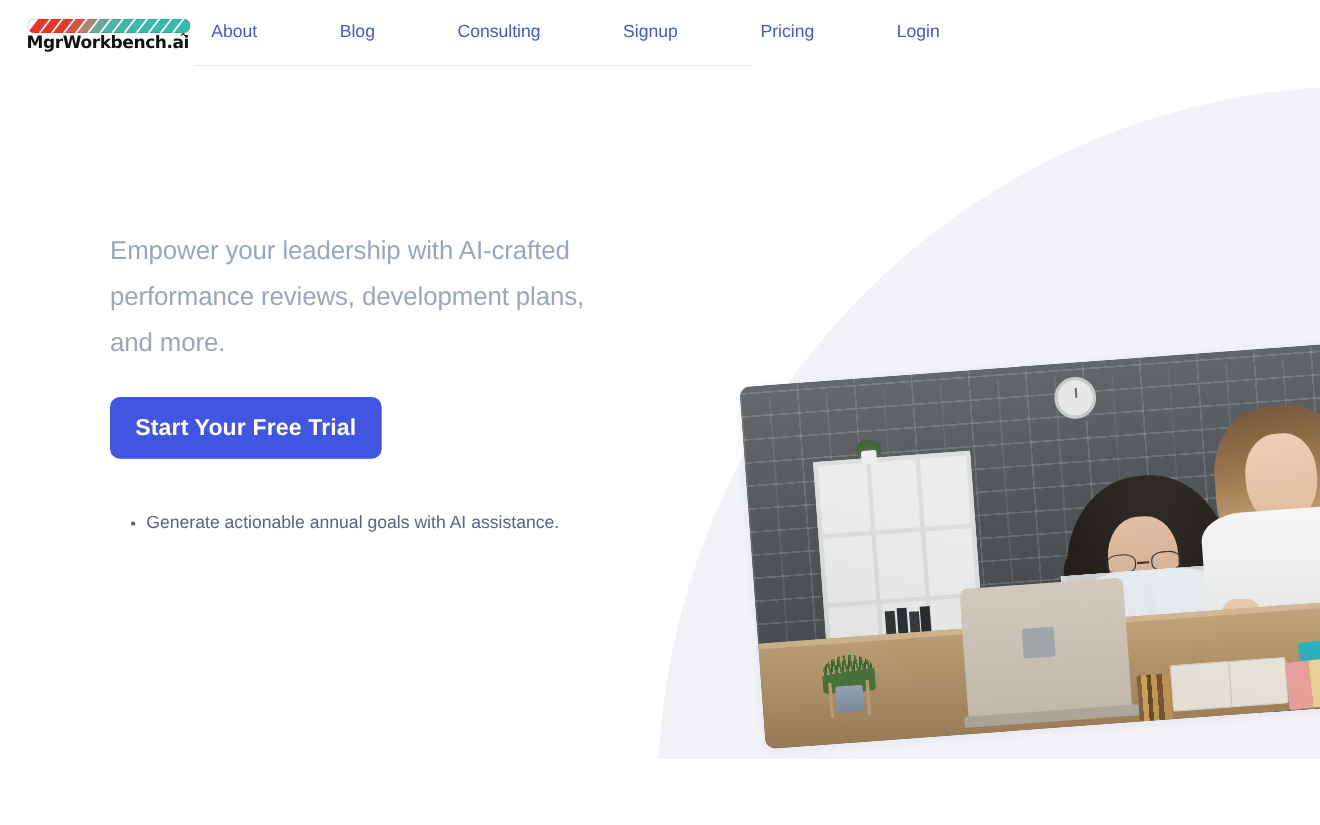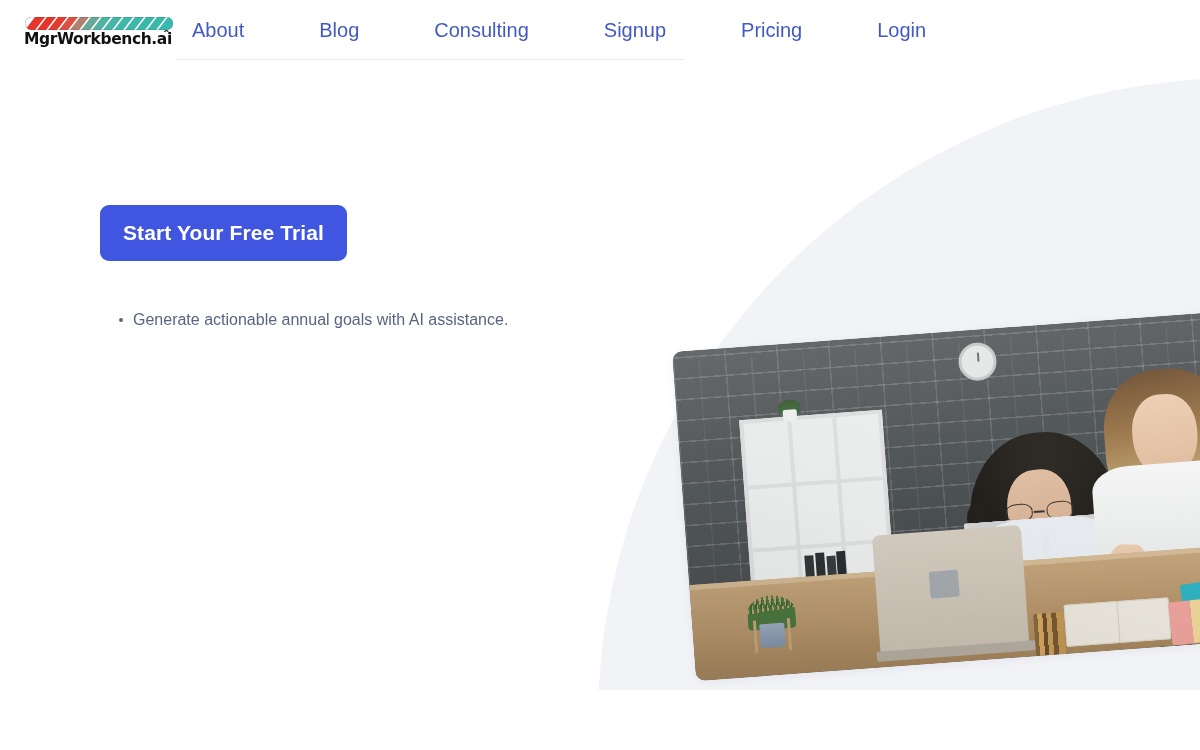--- a/index.html
+++ b/index.html
@@ -95,21 +95,21 @@
     left: 176px;
     top: 0;
     width: 508px;
     height: 60px;
     display: flex;
     align-items: center;
     gap: 0px;
     border-bottom: 1px solid #e8eaee;
   }
   .nav-link {
-    font-size: 20px;
+    font-size: 16px;
     color: #4259c4;
     text-decoration: none;
     white-space: nowrap;
     cursor: pointer;
     padding: 0 0;
     line-height: 1;
   }
   .nav-link:nth-child(1) { margin-left: 16px; }
   .nav-link + .nav-link { margin-left: 75px; }
 
@@ -540,20 +540,21 @@
       <a class="nav-link" href="#">Consulting</a>
       <a class="nav-link" href="#">Signup</a>
       <a class="nav-link" href="#">Pricing</a>
       <a class="nav-link" href="#">Login</a>
     </nav>
   </div>
 
   <div class="hero-left">
 
 
+    <p class="subhead">Empower your leadership with AI-crafted performance reviews, development plans, and more.</p>
 
     <button class="cta">Start Your Free Trial</button>
 
     <ul class="feature-list">
       <li class="feature-item">
         <span class="dot"></span>
       </li>
       <li class="feature-item">
         
         <span>Generate actionable annual goals with AI assistance.</span>

